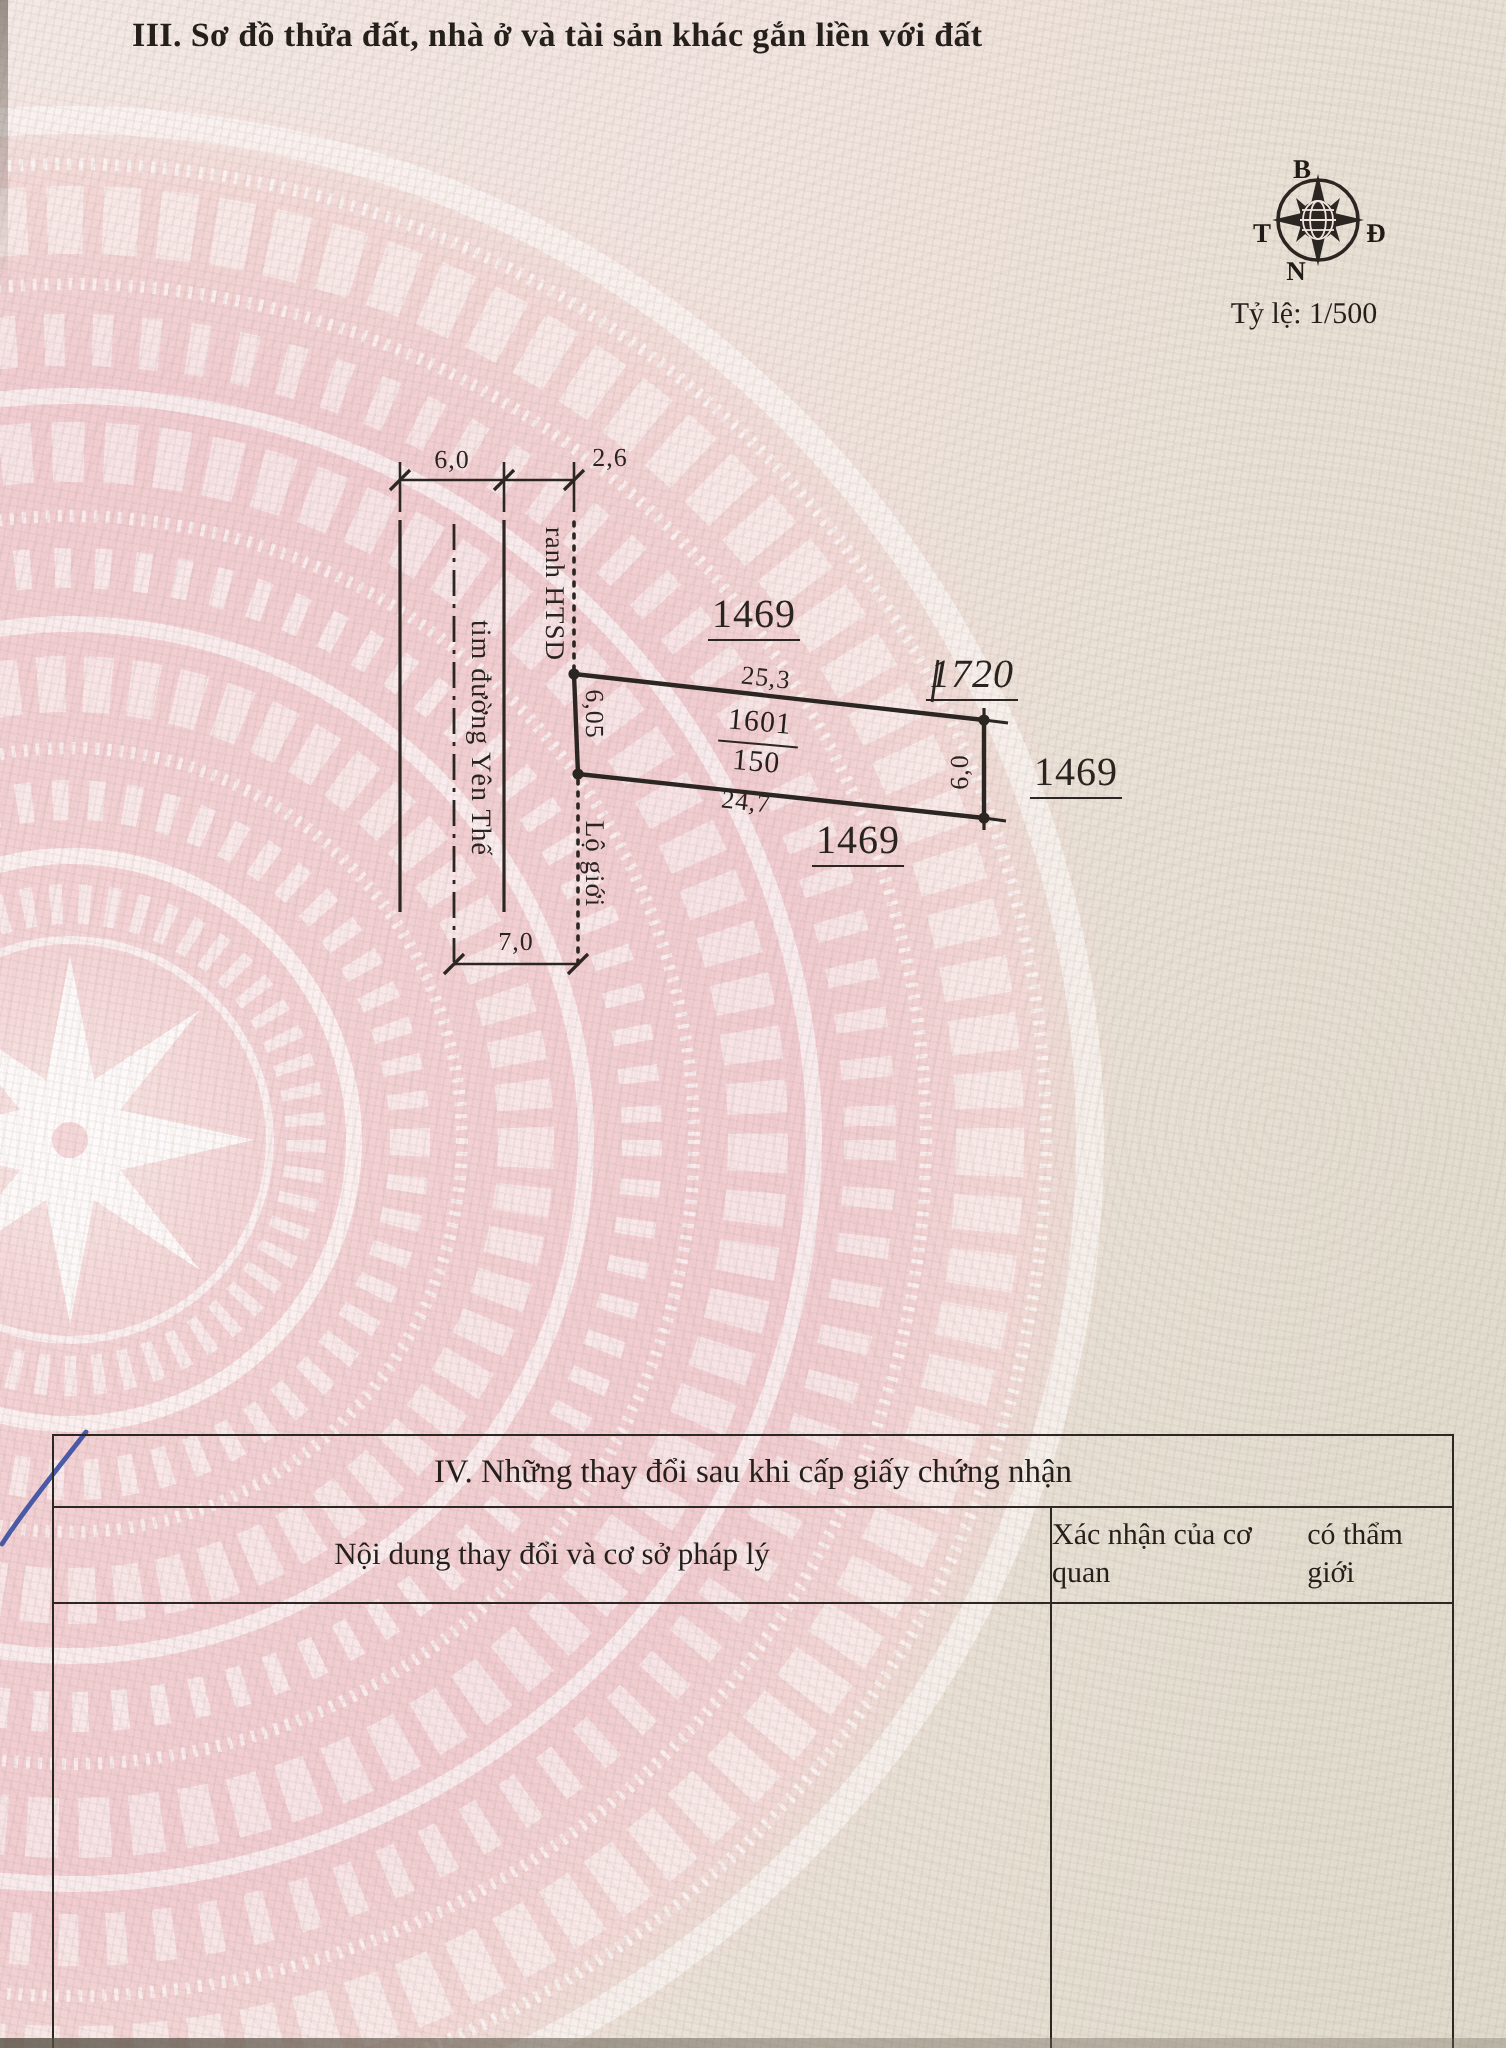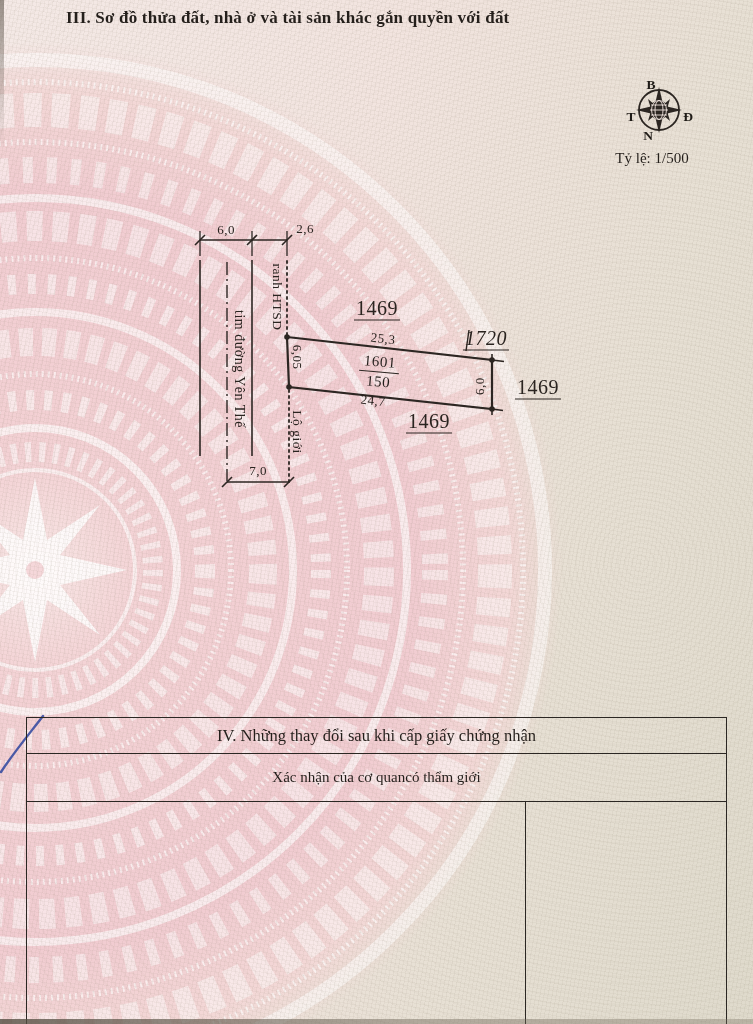--- a/index.html
+++ b/index.html
@@ -97,21 +97,21 @@
         <circle cx="35" cy="570" r="118" stroke-width="20" stroke-opacity=".5" stroke-dasharray="6 8"></circle>
         <circle cx="35" cy="570" r="100" stroke-width="4" stroke-opacity=".6"></circle>
       </g>
       <g fill="#ffffff" fill-opacity=".8">
         <path d="M35,478 L47,540 L100,505 L60,555 L127,570 L60,585 L100,635 L47,600 L35,662 L23,600 L-30,635 L10,585 L-57,570 L10,555 L-30,505 L23,540 Z"></path>
         <circle cx="35" cy="570" r="9" fill="#f2ced2"></circle>
       </g>
     </g>
   </svg>
 
-  <div id="title3">III. Sơ đồ thửa đất, nhà ở và tài sản khác gắn quyền với đất</div>
+  <div id="title3">III. Sơ đồ thửa đất, nhà ở và tài sản khác gắn liền với đất</div>
 
   <svg class="abs" style="left:0;top:0;z-index:5;" width="753" height="1024" viewBox="0 0 753 1024">
     <g stroke="#2c2622" fill="none">
 
       <g>
         <circle cx="659" cy="110" r="20" stroke-width="1.8"></circle>
         <g fill="#2c2622" stroke="none">
           <path d="M659,87 L655,104 L663,104 Z"></path>
           <path d="M659,133 L655,116 L663,116 Z"></path>
           <path d="M636,110 L653,106 L653,114 Z"></path>
@@ -199,20 +199,21 @@
   <div id="parcel-frac">
     <div class="top">1601</div>
     <div class="bot">150</div>
   </div>
 
   <div id="table4">
     <div class="trow1">
       <span class="t">IV. Những thay đổi sau khi cấp giấy chứng nhận</span>
     </div>
     <div class="trow2">
+      <div class="cell-l">Nội dung thay đổi và cơ sở pháp lý</div>
       <div class="cell-r">
         <span>Xác nhận của cơ quan</span>
         <span>có thẩm giới</span>
       </div>
     </div>
     <div class="tbody">
       <div class="body-l"></div>
       <div class="body-r"></div>
     </div>
   </div>

